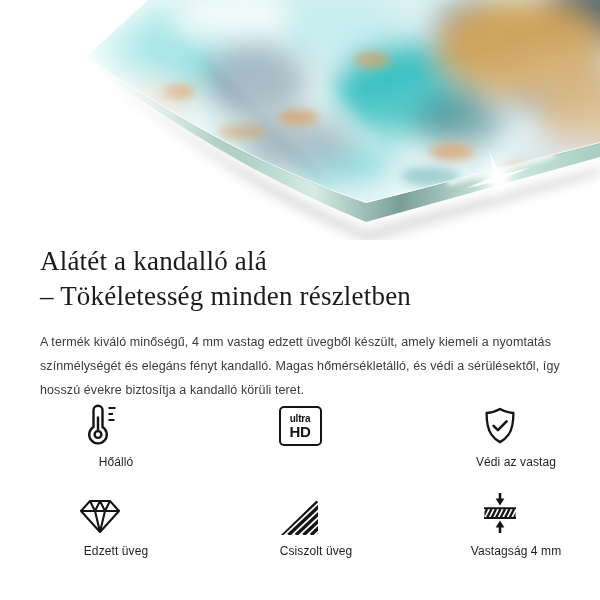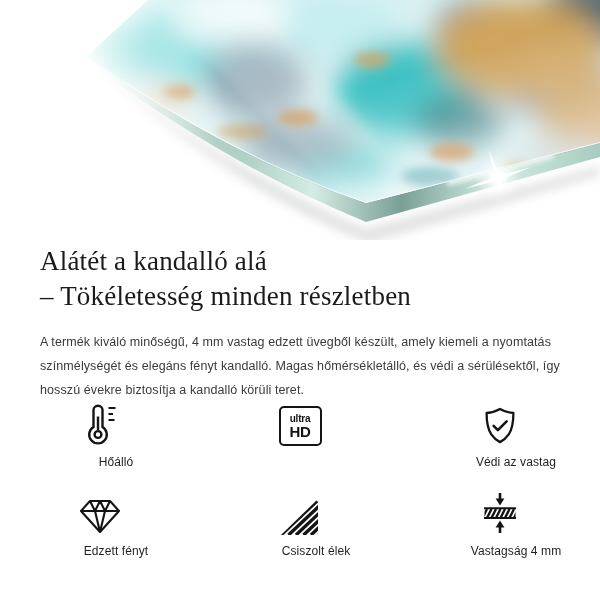--- a/index.html
+++ b/index.html
@@ -173,42 +173,42 @@
 
   <div class="feature">
     <div class="icon-box">
       <svg width="44" height="38" viewBox="0 0 44 38" fill="none" stroke="#141414" stroke-width="2.1" stroke-linejoin="round">
         <path d="M12,4 H32 L41,14 L22,35 L3,14 Z"></path>
         <path d="M3,14 H41"></path>
         <path d="M12,4 L17,14 L22,4 L27,14 L32,4"></path>
         <path d="M17,14 L22,35 M27,14 L22,35"></path>
       </svg>
     </div>
-    <div class="feature-label">Edzett fényt</div>
+    <div class="feature-label">Edzett üveg</div>
   </div>
 
   <div class="feature">
     <div class="icon-box">
       <svg width="38" height="36" viewBox="0 0 38 36">
         <defs>
             <clipPath id="triClip">
               <path d="M0,36 L37,36 L37,0 Z"></path>
             </clipPath>
           </defs>
         <g clip-path="url(#triClip)" stroke="#141414" stroke-width="3.4">
           <path d="M0,36 l 36,-34"></path>
           <path d="M7.5,36 l 36,-34"></path>
           <path d="M15,36 l 36,-34"></path>
           <path d="M22.5,36 l 36,-34"></path>
           <path d="M30,36 l 36,-34"></path>
           <path d="M37.5,36 l 36,-34"></path>
         </g>
       </svg>
     </div>
-    <div class="feature-label">Csiszolt élek</div>
+    <div class="feature-label">Csiszolt üveg</div>
   </div>
 
   <div class="feature">
     <div class="icon-box">
       <svg width="40" height="44" viewBox="0 0 40 44">
         <defs>
             <clipPath id="barClip">
               <rect x="4.5" y="17.8" width="31" height="8.6"></rect>
             </clipPath>
           </defs>

